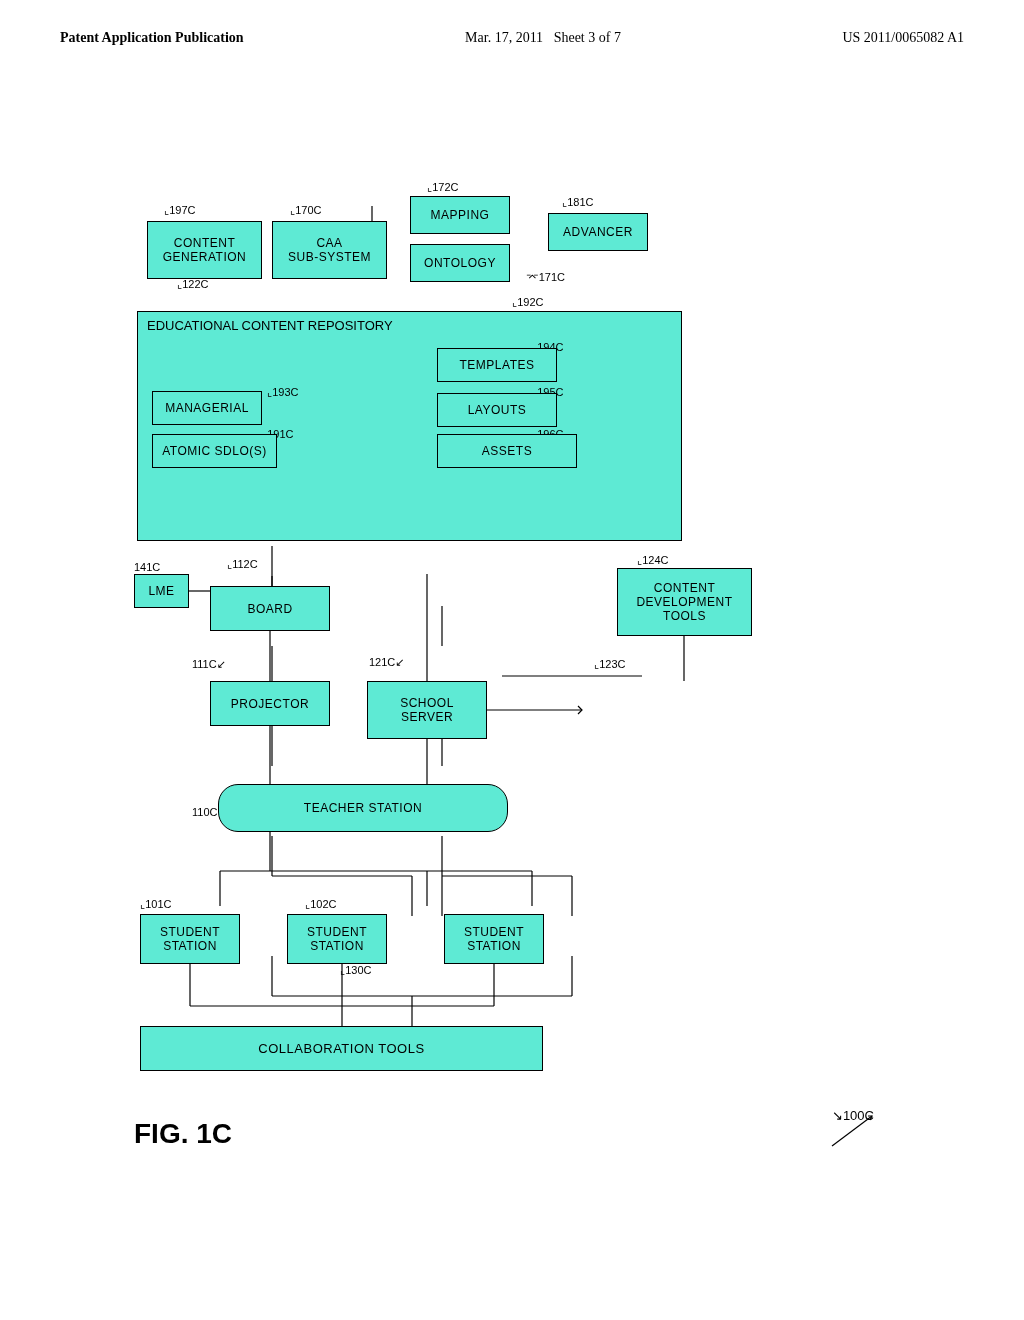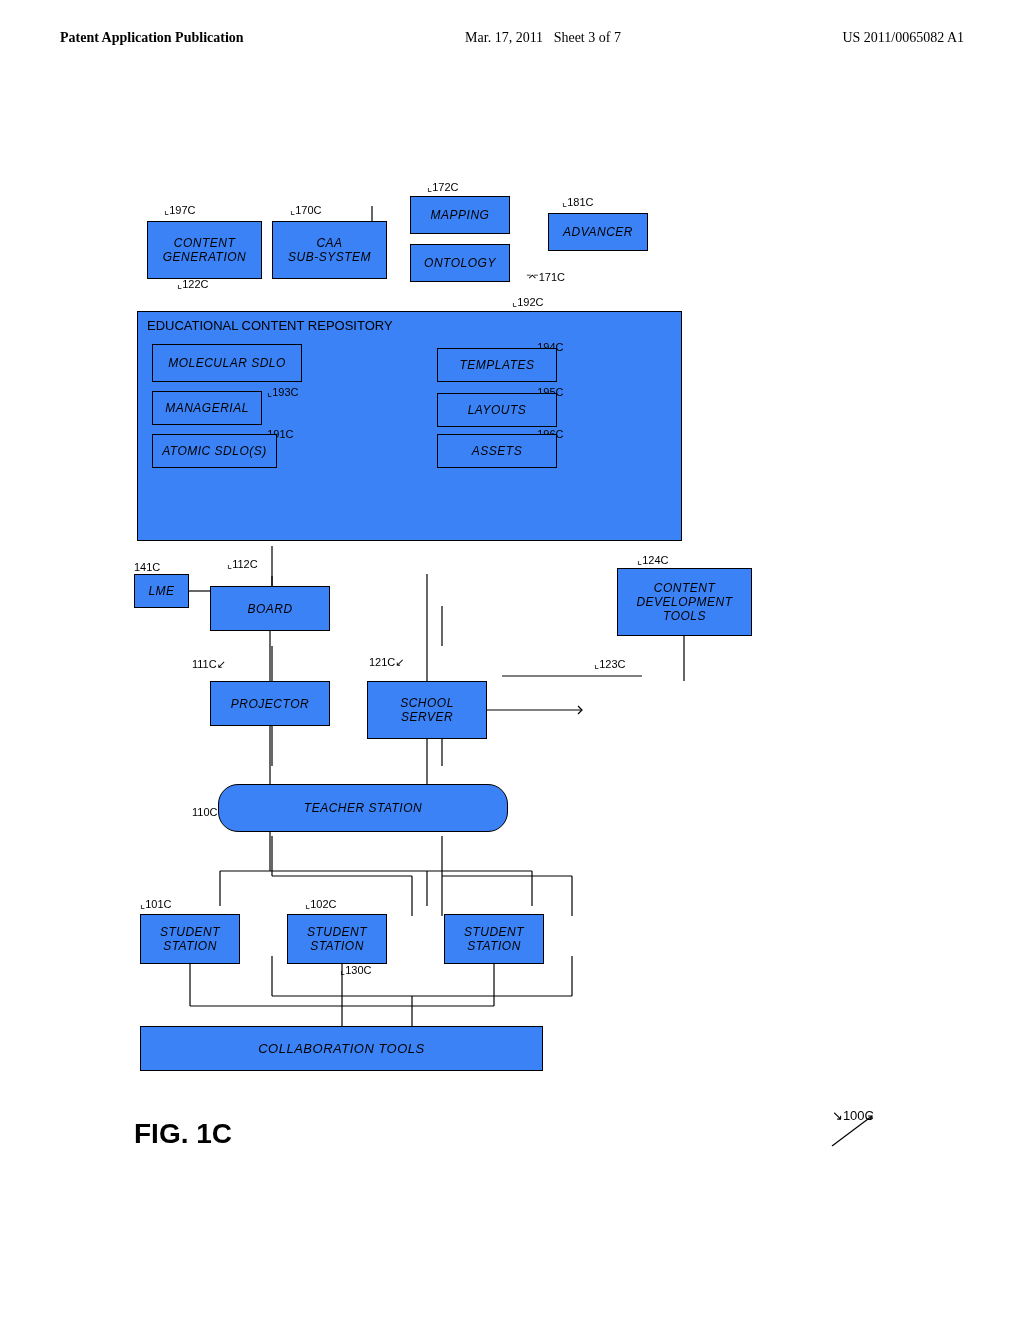--- a/index.html
+++ b/index.html
@@ -41,24 +41,23 @@
 
     .box {
       position: absolute;
       border: 1.5px solid #000;
       display: flex;
       align-items: center;
       justify-content: center;
       text-align: center;
       font-size: 12px;
       font-family: Arial, sans-serif;
-      background: #3b82f6;
+      background: #5eead4;
       font-weight: normal;
       letter-spacing: 0.5px;
-      font-style: italic;
     }
 
     .ref-label {
       position: absolute;
       font-size: 11px;
       font-family: Arial, sans-serif;
     }
 
     .fig-label {
       position: absolute;
@@ -160,36 +159,35 @@
 
     <span class="ref-label" style="left:105px; top:212px;">⌞122C</span>
 
     <span class="ref-label" style="left:404px; top:230px;margin-left:36px;">⌞192C</span>
 
     <div class="box" style="left:65px; top:245px; width:545px; height:230px; font-size:13px;">
     </div>
 
     <div style="position:absolute; left:75px; top:252px; font-size:13px; font-family:Arial,sans-serif; font-weight:normal;">EDUCATIONAL  CONTENT REPOSITORY</div>
 
-    <div class="box" style="left:80px; top:278px; width:150px; height:38px;">MOLECULAR  SDLO</div>
 
     <span class="ref-label" style="left:195px; top:320px;">⌞193C</span>
     <div class="box" style="left:80px; top:325px; width:110px; height:34px;">MANAGERIAL</div>
 
     <span class="ref-label" style="left:190px; top:362px;">⌞191C</span>
     <div class="box" style="left:80px; top:368px; width:125px; height:34px;">ATOMIC  SDLO(S)</div>
 
     <span class="ref-label" style="left:460px; top:275px;">⌞194C</span>
     <div class="box" style="left:365px; top:282px; width:120px; height:34px;">TEMPLATES</div>
 
     <span class="ref-label" style="left:460px; top:320px;">⌞195C</span>
     <div class="box" style="left:365px; top:327px; width:120px; height:34px;">LAYOUTS</div>
 
     <span class="ref-label" style="left:460px; top:362px;">⌞196C</span>
-    <div class="box" style="left:365px; top:368px; width:120px; height:34px;">ASSETS</div>
+    <div class="box" style="left:365px; top:368px; width:140px; height:34px;">ASSETS</div>
 
     <span class="ref-label" style="left:62px; top:495px;">141C</span>
     <div class="box" style="left:62px; top:508px; width:55px; height:34px;">LME</div>
 
     <span class="ref-label" style="left:155px; top:492px;">⌞112C</span>
 
     <div class="box" style="left:138px; top:520px; width:120px; height:45px;">BOARD</div>
 
     <span class="ref-label" style="left:565px; top:488px;">⌞124C</span>
     <div class="box" style="left:545px; top:502px; width:135px; height:68px;">CONTENT<br>DEVELOPMENT<br>TOOLS</div>

